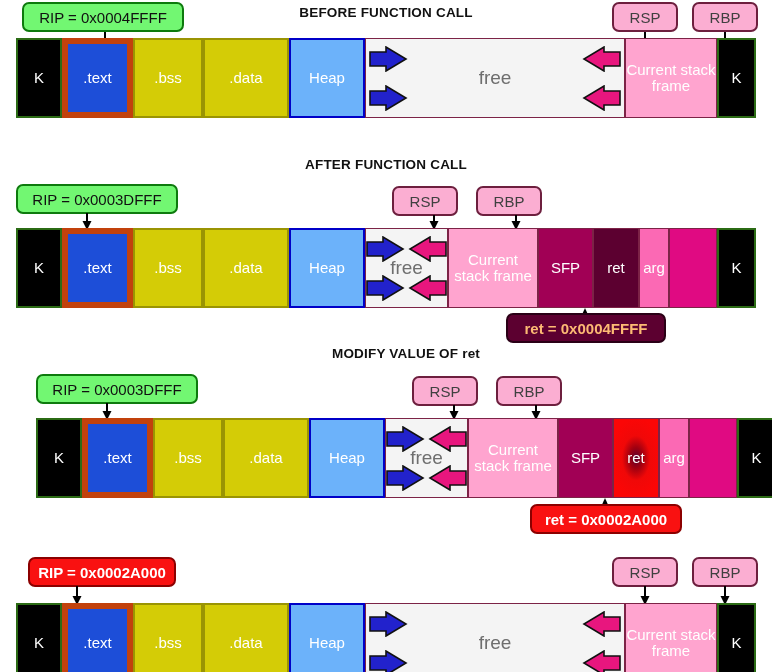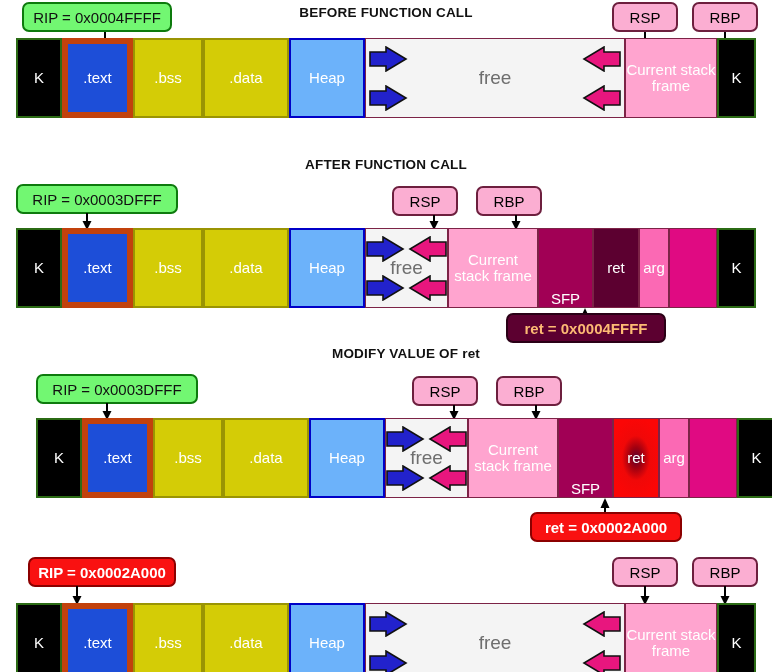--- a/index.html
+++ b/index.html
@@ -25,21 +25,21 @@
     font-size:15px;color:#ffffff;overflow:hidden;
   }
   .seg .lbl{position:relative;z-index:3;pointer-events:none;}
 
   .seg-kernel{background:#000000;border:2px solid #2b6b14;color:#ffffff;}
   .seg-text{background:#1d4ed8;border:6px solid #c2410c;}
   .seg-bss,.seg-data{background:#d4cc06;border:2px solid #9a9403;}
   .seg-heap{background:#6cb2fa;border:2px solid #0000c8;}
   .seg-free{background:#f4f4f4;border:1px solid #7c2346;color:#6e6e6e;font-size:19px;}
   .seg-csf{background:#ffa4cf;border:1px solid #7c2346;font-size:15px;}
-  .seg-sfp{background:#a10055;border:1px solid #7c2346;align-items:flex-end;}
+  .seg-sfp{background:#a10055;border:1px solid #7c2346;}
   .seg-ret{background:#5c0030;border:1px solid #7c2346;}
   .seg-ret-hot{
     border:1px solid #7c2346;
     background:radial-gradient(ellipse 58% 52% at 50% 50%,#5c0030 0%,#a10010 26%,#f00808 55%,#fb0606 100%);
   }
   .seg-arg{background:#fb69b4;border:1px solid #7c2346;}
   .seg-rest{background:#e00a82;border:1px solid #7c2346;}
 
   
   .arrowcol{
@@ -49,36 +49,36 @@
   }
   .chev{width:40px;height:26px;display:block;}
 
   
   .callout{
     position:absolute;box-sizing:border-box;
     display:flex;align-items:center;justify-content:center;
     border-radius:7px;font-size:15px;white-space:nowrap;padding:0 8px;
   }
   .co-green{background:#72f772;border:2px solid #0d7a0d;color:#111111;}
-  .co-pink{background:#fbaed2;border:2px solid #6d1f3e;color:#000000;}
+  .co-pink{background:#fbaed2;border:2px solid #6d1f3e;color:#404040;}
   .co-maroon{background:#5c0030;border:2px solid #2a0016;color:#fdba74;font-weight:bold;}
   .co-red{background:#f91111;border:2px solid #8c0000;color:#ffffff;font-weight:bold;}
 
   
   .conn{position:absolute;width:14px;pointer-events:none;}
   .conn svg{display:block;overflow:visible;}
 </style>
 </head>
 <body>
 
 <div class="panel" style="top:0;height:150px;">
 
   <div class="title" style="top:5px;">BEFORE FUNCTION CALL</div>
 
-  <div class="callout co-green" style="left:22px;top:2px;width:150px;height:30px;">RIP = 0x0004FFFF</div>
+  <div class="callout co-green" style="left:22px;top:2px;width:162px;height:30px;">RIP = 0x0004FFFF</div>
   <div class="conn" style="left:98px;top:32px;height:20px;">
     <svg width="14" height="20" viewBox="0 0 14 20">
         <line x1="7" y1="0" x2="7" y2="13" stroke="#000" stroke-width="2"></line>
         <polygon points="7,20 2.5,11 11.5,11" fill="#000"></polygon>
       </svg>
   </div>
 
   <div class="callout co-pink" style="left:612px;top:2px;width:66px;height:30px;">RSP</div>
   <div class="conn" style="left:638px;top:32px;height:20px;">
     <svg width="14" height="20" viewBox="0 0 14 20">
@@ -313,21 +313,21 @@
         <span class="lbl">K</span>
       </div>
   </div>
 
   <div class="conn" style="left:578px;top:158px;height:22px;">
     <svg width="14" height="22" viewBox="0 0 14 22">
         <line x1="7" y1="22" x2="7" y2="9" stroke="#000" stroke-width="2"></line>
         <polygon points="7,0 2.5,10 11.5,10" fill="#000"></polygon>
       </svg>
   </div>
-  <div class="callout co-red" style="left:510px;top:172px;width:152px;height:30px;">ret = 0x0002A000</div>
+  <div class="callout co-red" style="left:510px;top:164px;width:152px;height:30px;">ret = 0x0002A000</div>
 </div>
 
 <div class="panel" style="top:545px;height:127px;">
 
 
   <div class="callout co-red" style="left:4px;top:12px;width:148px;height:30px;margin-left:24px;">RIP = 0x0002A000</div>
   <div class="conn" style="left:70px;top:41px;height:19px;">
     <svg width="14" height="19" viewBox="0 0 14 19">
         <line x1="7" y1="0" x2="7" y2="11" stroke="#000" stroke-width="2"></line>
         <polygon points="7,19 2.5,10 11.5,10" fill="#000"></polygon>

